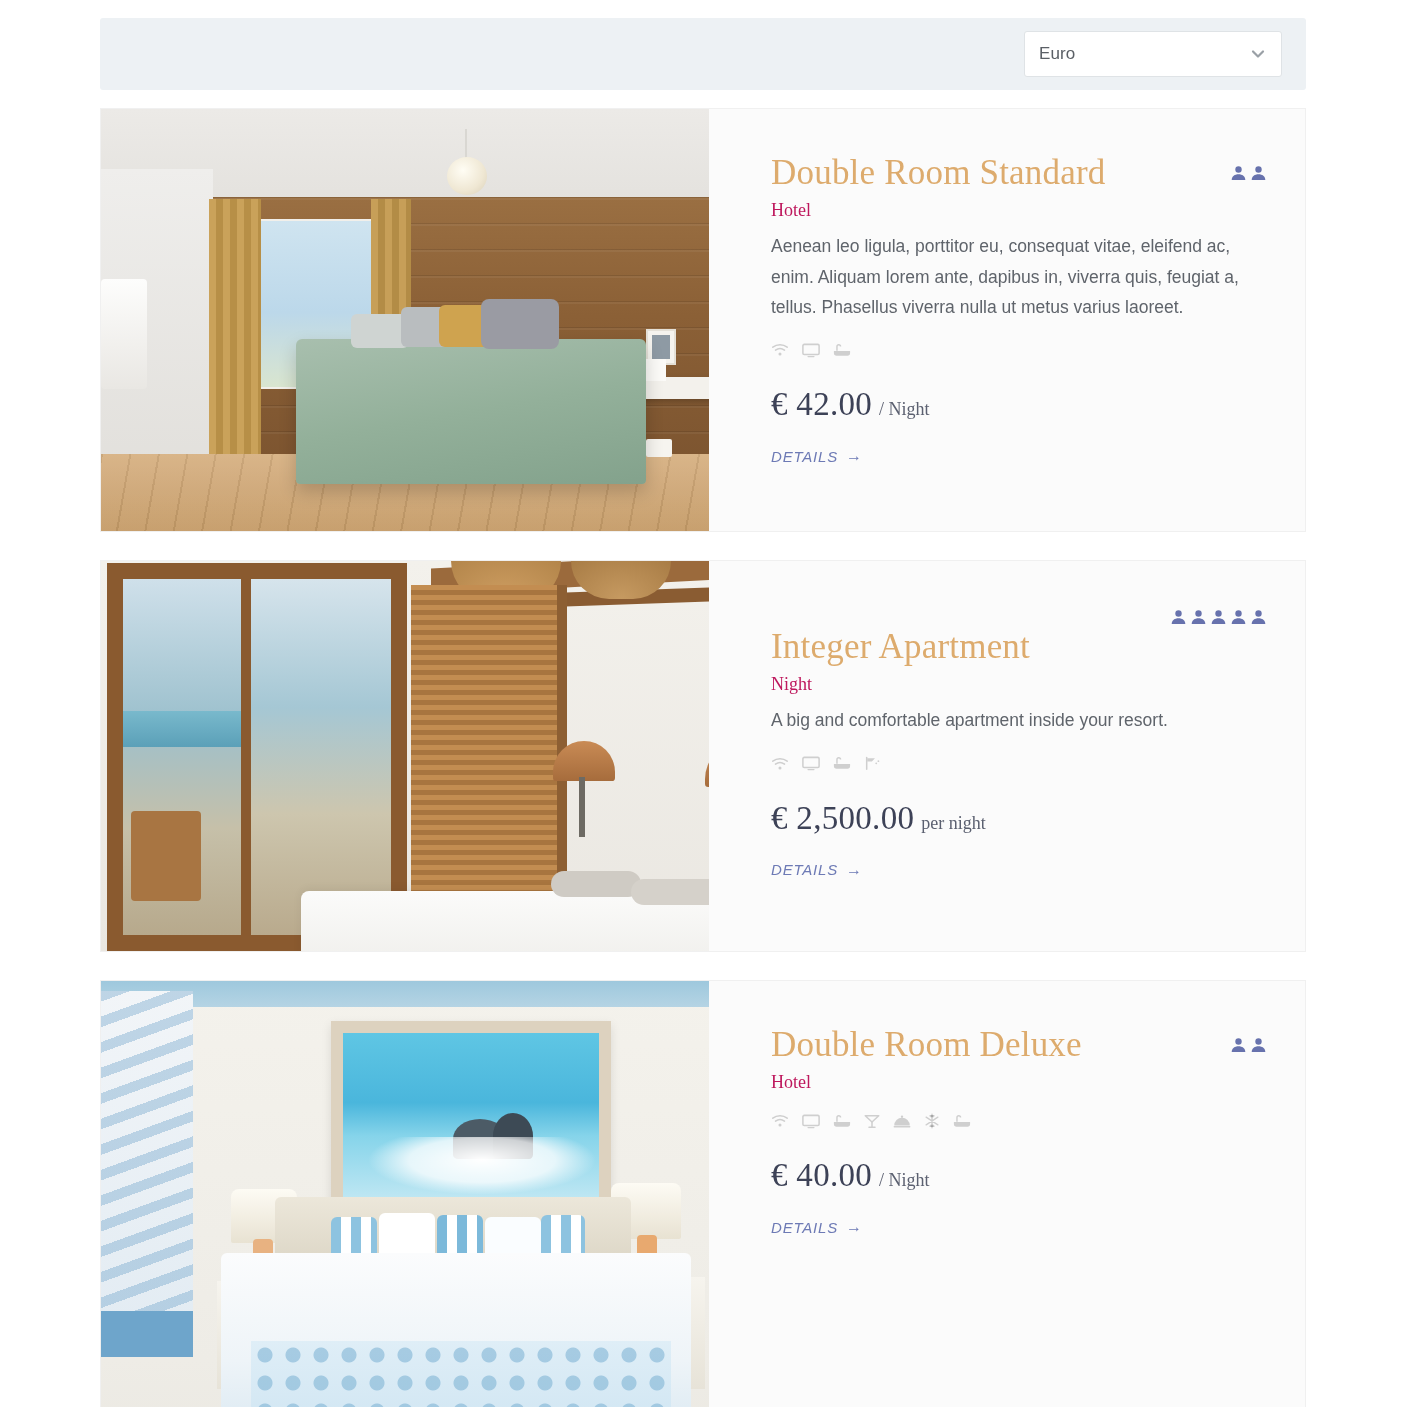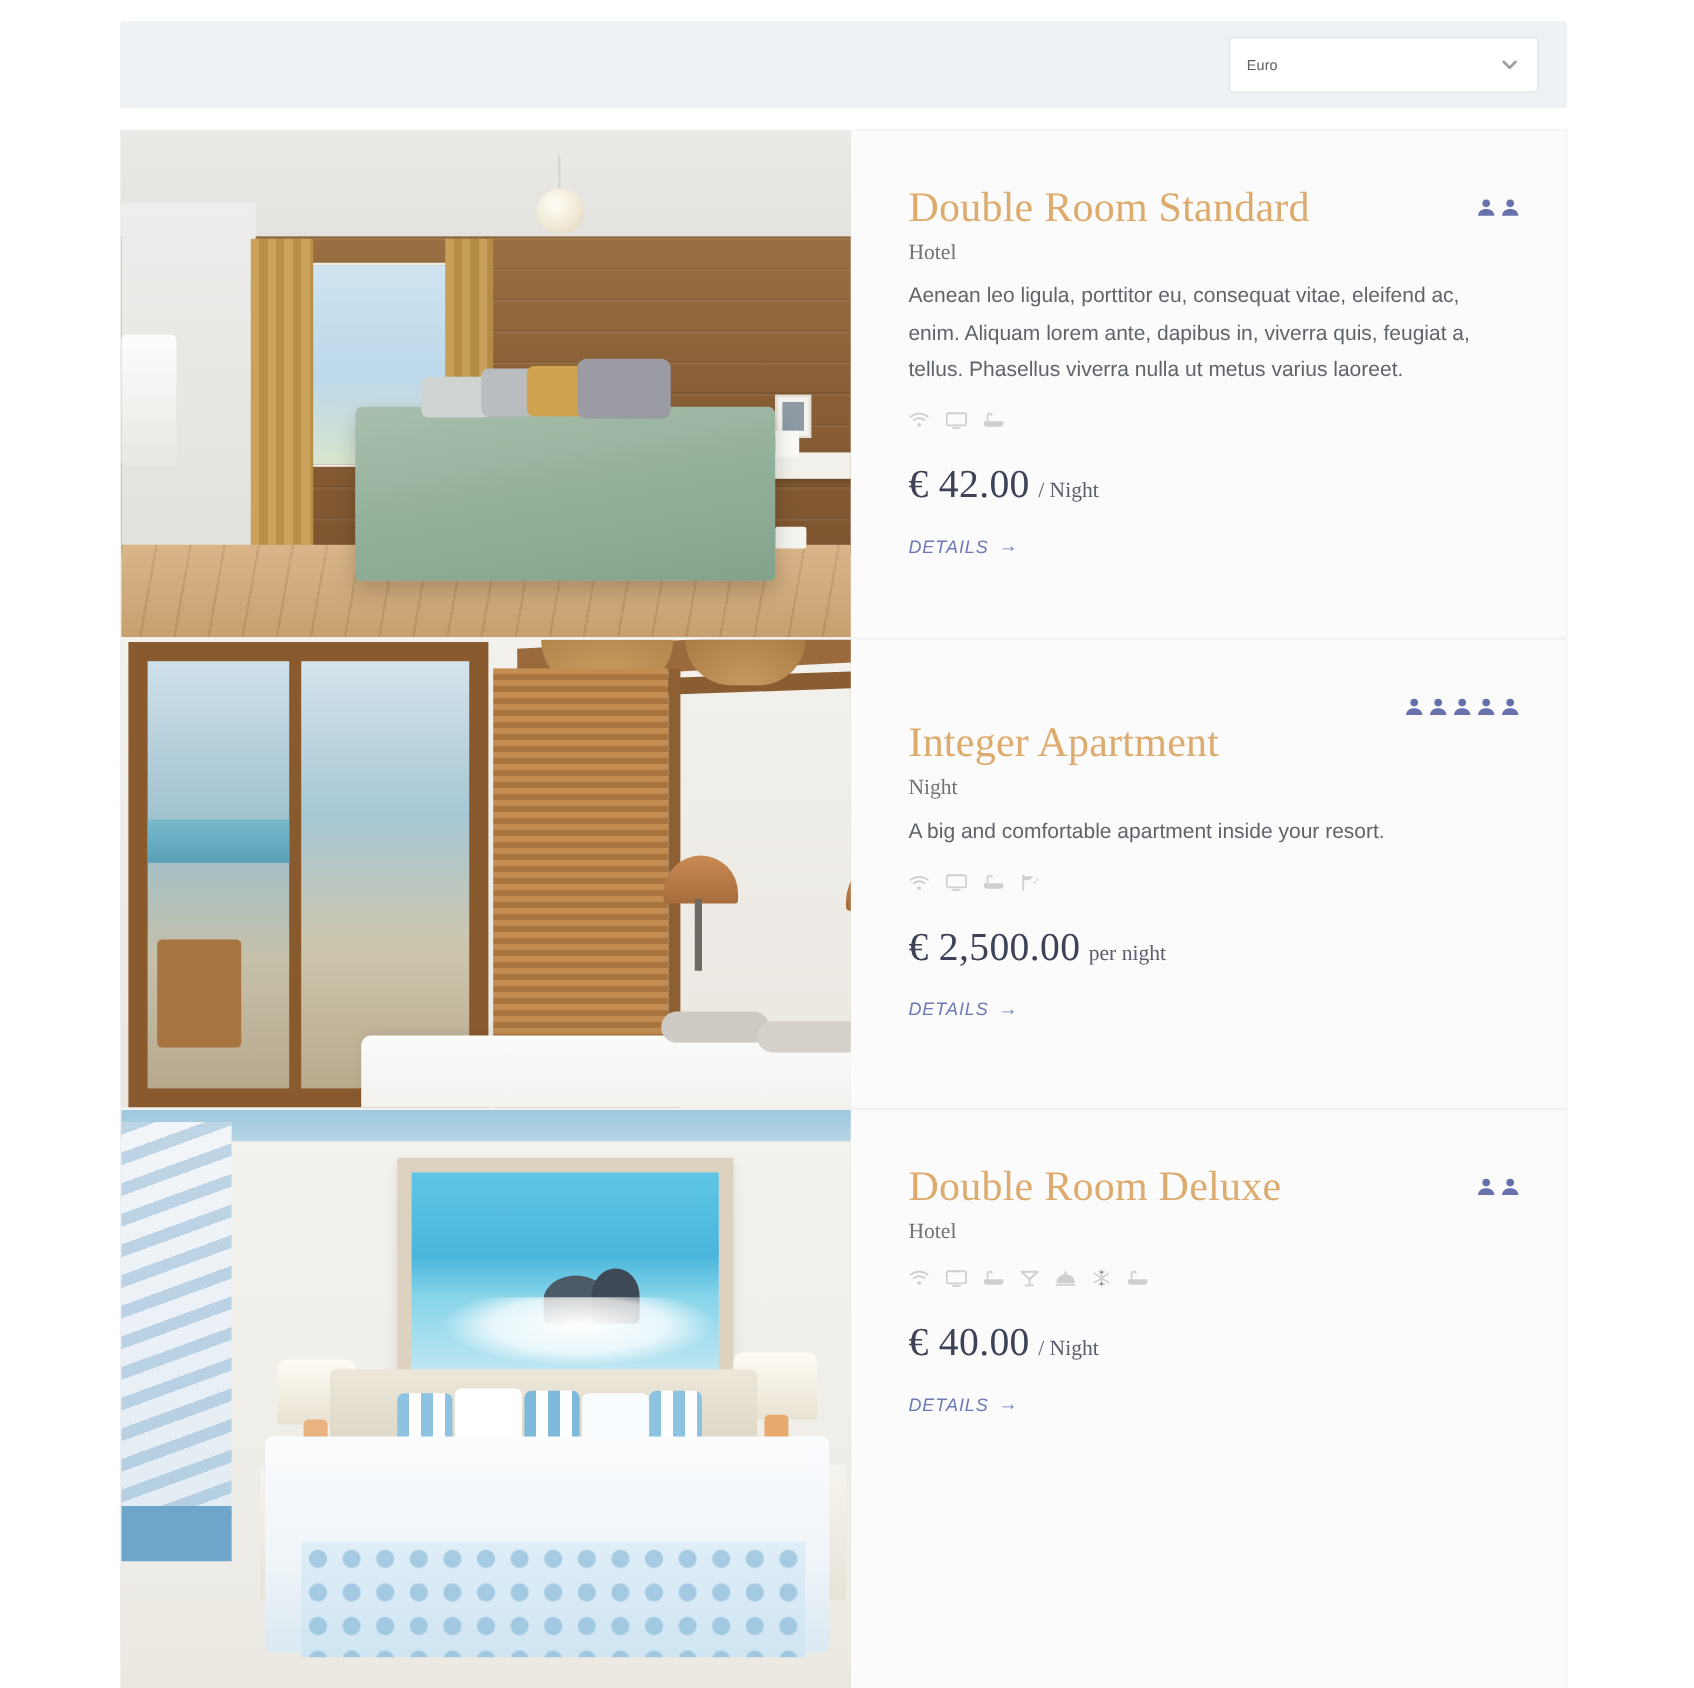--- a/index.html
+++ b/index.html
@@ -42,21 +42,21 @@
     background: #ffffff;
     border: 1px solid #dfe3e6;
     border-radius: 3px;
     box-sizing: border-box;
     display: flex;
     align-items: center;
     padding: 0 14px;
     cursor: pointer;
   }
   .currency-select .value {
-    font-size: 12px;
+    font-size: 17px;
     color: #5b6066;
     font-family: "Liberation Sans", sans-serif;
     letter-spacing: .1px;
   }
   .chevron {
     position: absolute;
     right: 14px;
     top: 50%;
     transform: translateY(-50%);
     width: 18px;
@@ -71,21 +71,23 @@
     left: 100px;
     top: 108px;
     width: 1206px;
   }
   .card {
     position: relative;
     background: #fbfbfb;
     border: 1px solid #f0f0f0;
     box-sizing: border-box;
     display: flex;
+    margin-bottom: 28px;
     overflow: hidden;
+    gap: 14px;
   }
   .card-media {
     width: 608px;
     flex: 0 0 608px;
     position: relative;
     overflow: hidden;
     background: #dedad4;
   }
   .card-media .photo {
     position: absolute;
@@ -113,21 +115,21 @@
     font-size: 35px;
     line-height: 1.15;
     color: #ddab6d;
     margin: 0 0 7px 0;
     font-weight: 400;
     letter-spacing: .2px;
   }
   .room-type {
     font-family: "Liberation Serif", serif;
     font-size: 18px;
-    color: #737373;
+    color: #be185d;
     margin: 0 0 10px 0;
   }
   .room-desc {
     font-family: "Liberation Sans", sans-serif;
     font-size: 17.5px;
     line-height: 1.73;
     color: #5f646b;
     margin: 0;
     max-width: 500px;
   }

